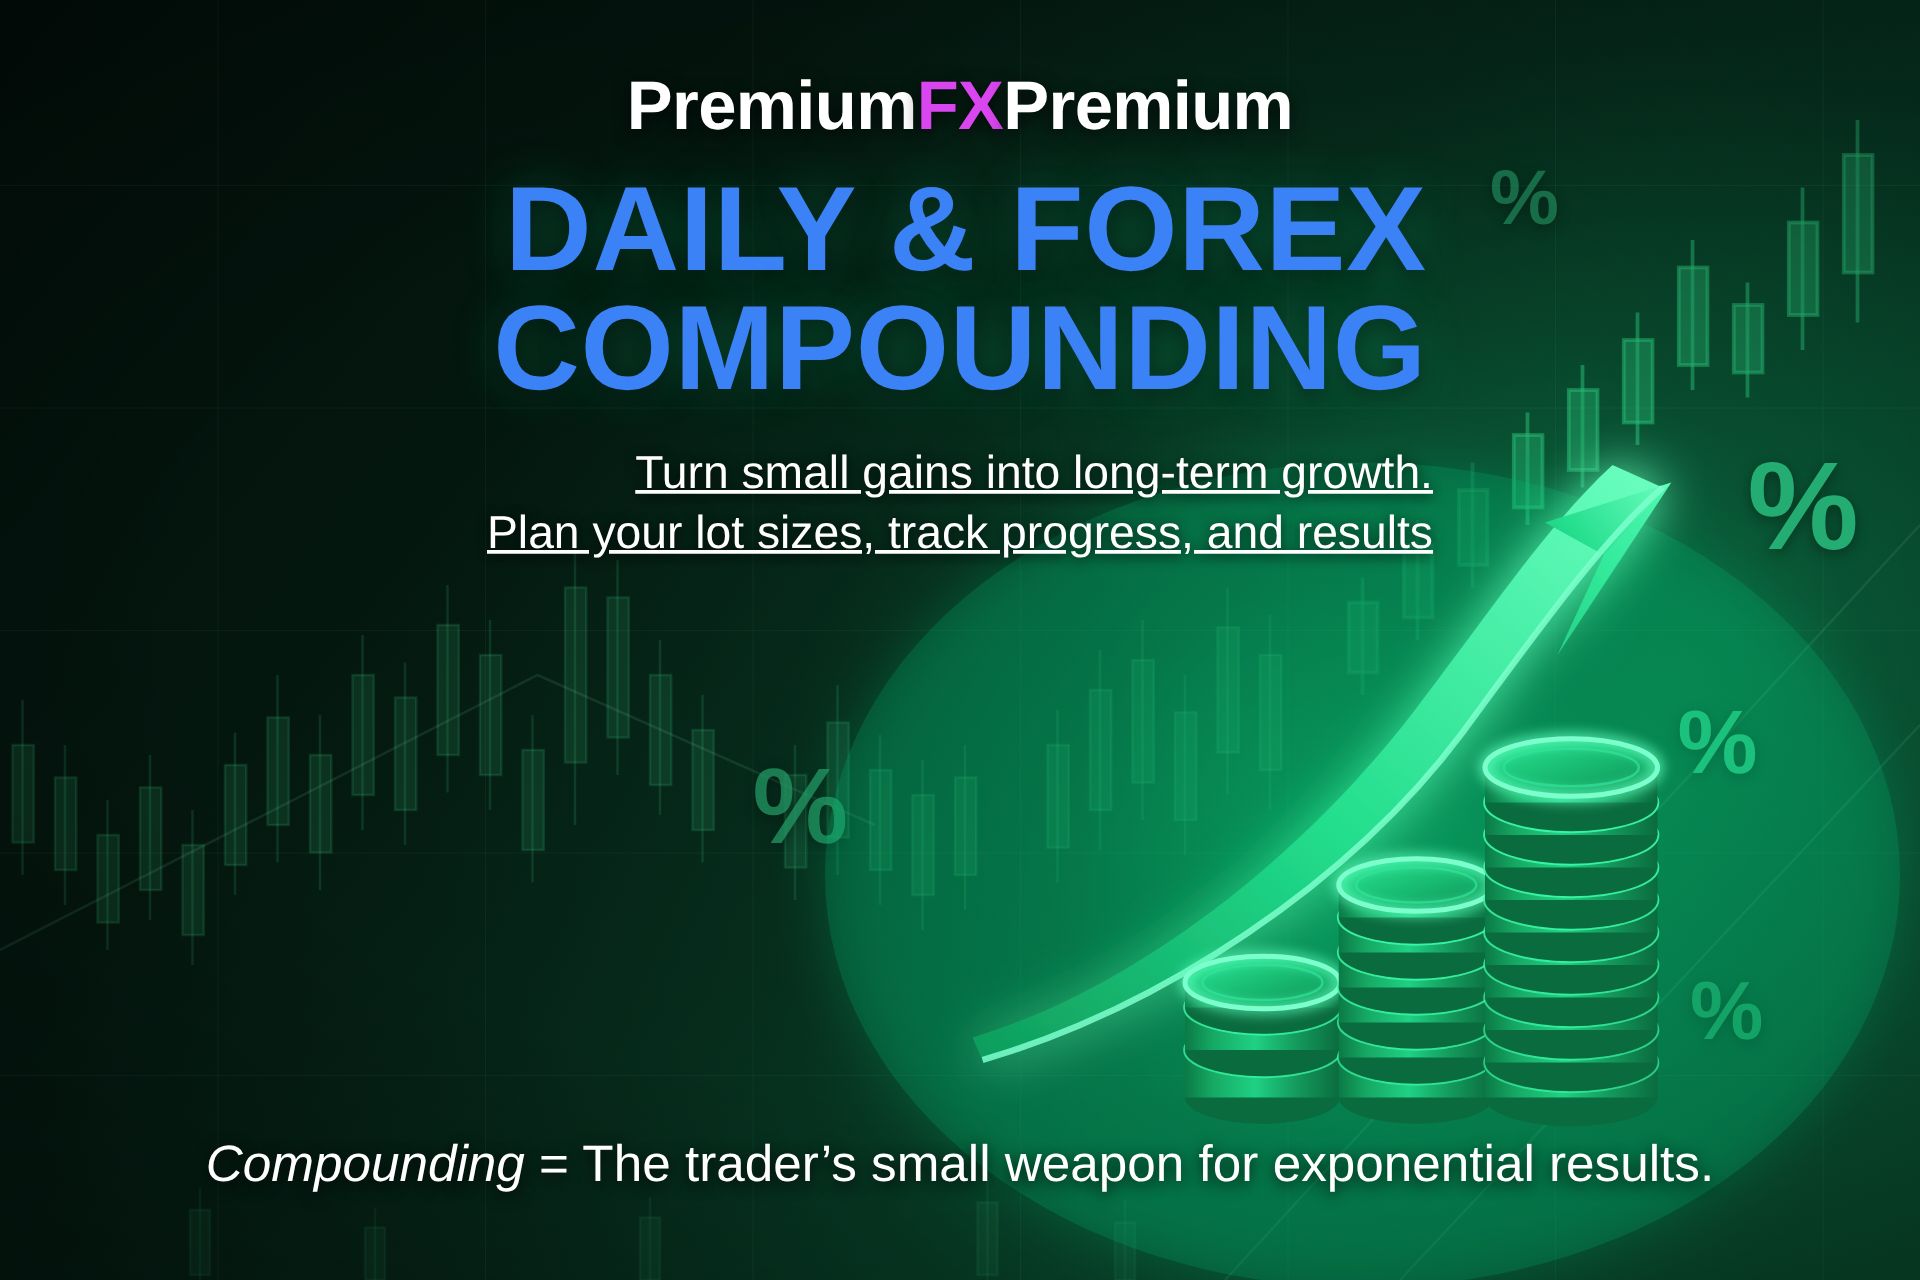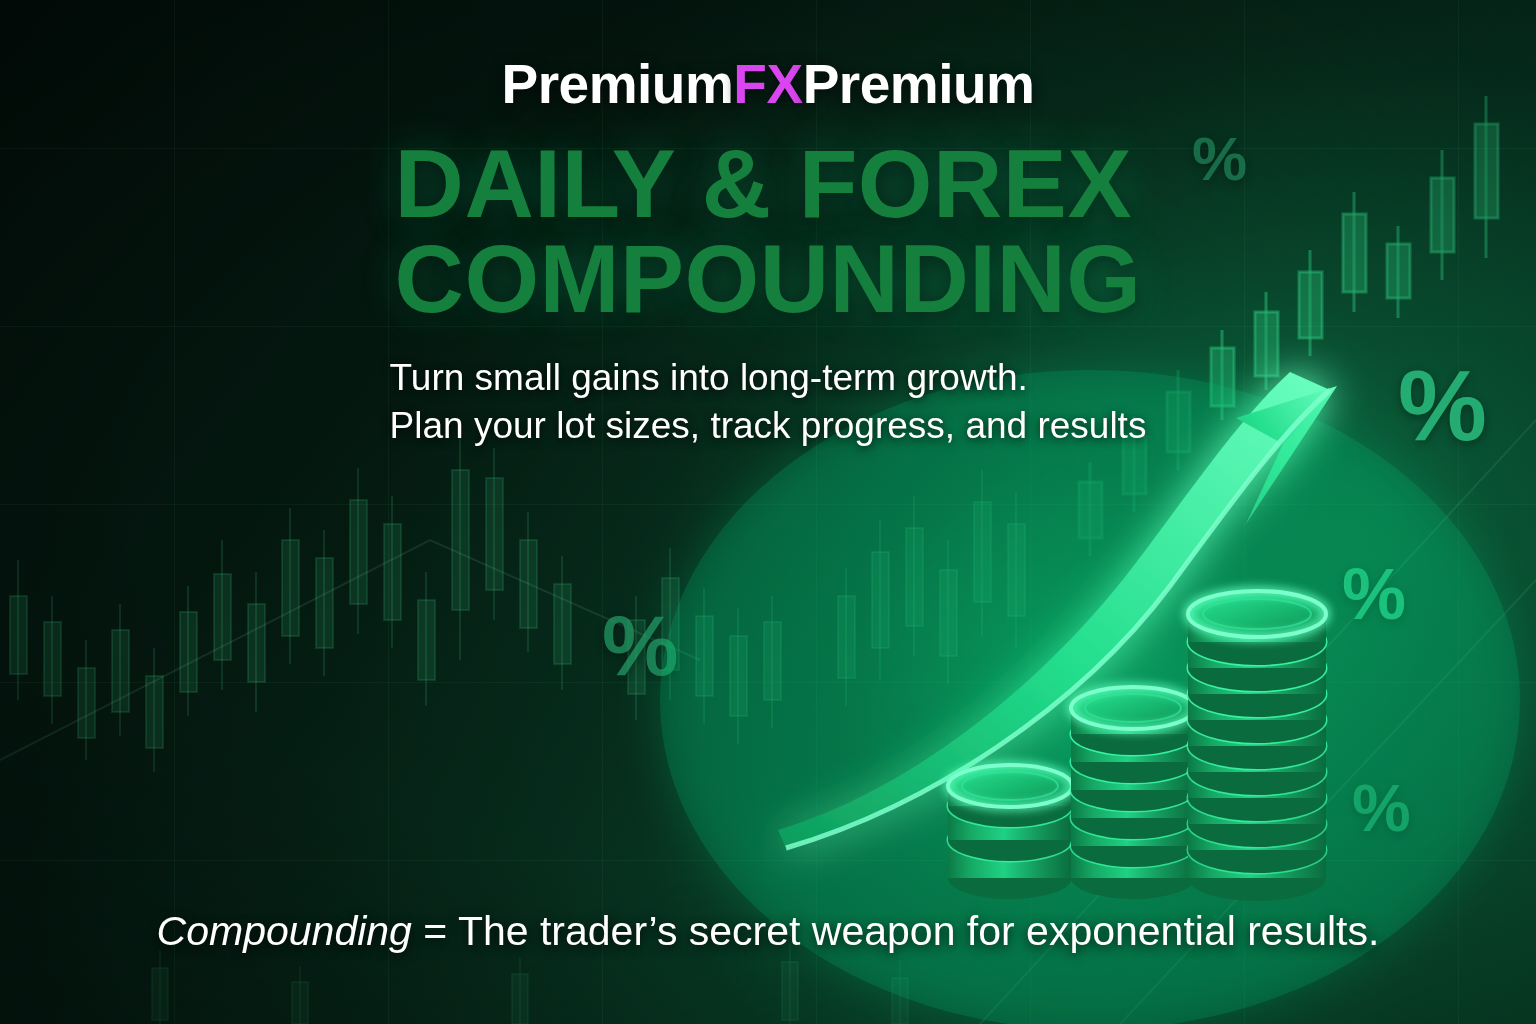--- a/index.html
+++ b/index.html
@@ -71,35 +71,36 @@
     white-space:nowrap;
   }
   .logo .fx { color:#d946ef; }
 
   .headline {
     margin-top:20px;
     font-size:96px;
     font-weight:700;
     line-height:0.99;
     letter-spacing:0.5px;
-    color:#15803d;
-    text-align:left;
+    color:#3b82f6;
+    text-align:right;
     text-shadow:0 0 38px rgba(22,220,140,0.30), 0 4px 18px rgba(0,0,0,0.55);
     white-space:nowrap;
   }
   .headline .l2 { display:block; }
 
   .subtitle {
     margin-top:28px;
     font-size:37px;
     font-weight:400;
     line-height:1.30;
     color:#ffffff;
-    text-align:left;
+    text-align:right;
     text-shadow:0 2px 10px rgba(0,0,0,0.80);
+    text-decoration:underline;
   }
   .subtitle span { display:block; }
 
   .footer {
     position:absolute;
     left:0; right:0;
     top:908px;
     font-size:41px;
     font-weight:400;
     color:#ffffff;
@@ -430,15 +431,15 @@
       <span class="l1">DAILY &amp; FOREX</span>
       <span class="l2">COMPOUNDING</span>
     </h1>
 
     <div class="subtitle">
       <span>Turn small gains into long-term growth.</span>
       <span>Plan your lot sizes, track progress, and results</span>
     </div>
   </div>
 
-  <div class="footer"><span class="em">Compounding</span><span> = The trader’s secret weapon for exponential results.</span></div>
+  <div class="footer"><span class="em">Compounding</span><span> = The trader’s small weapon for exponential results.</span></div>
 
 </div>
 
 </body></html>

